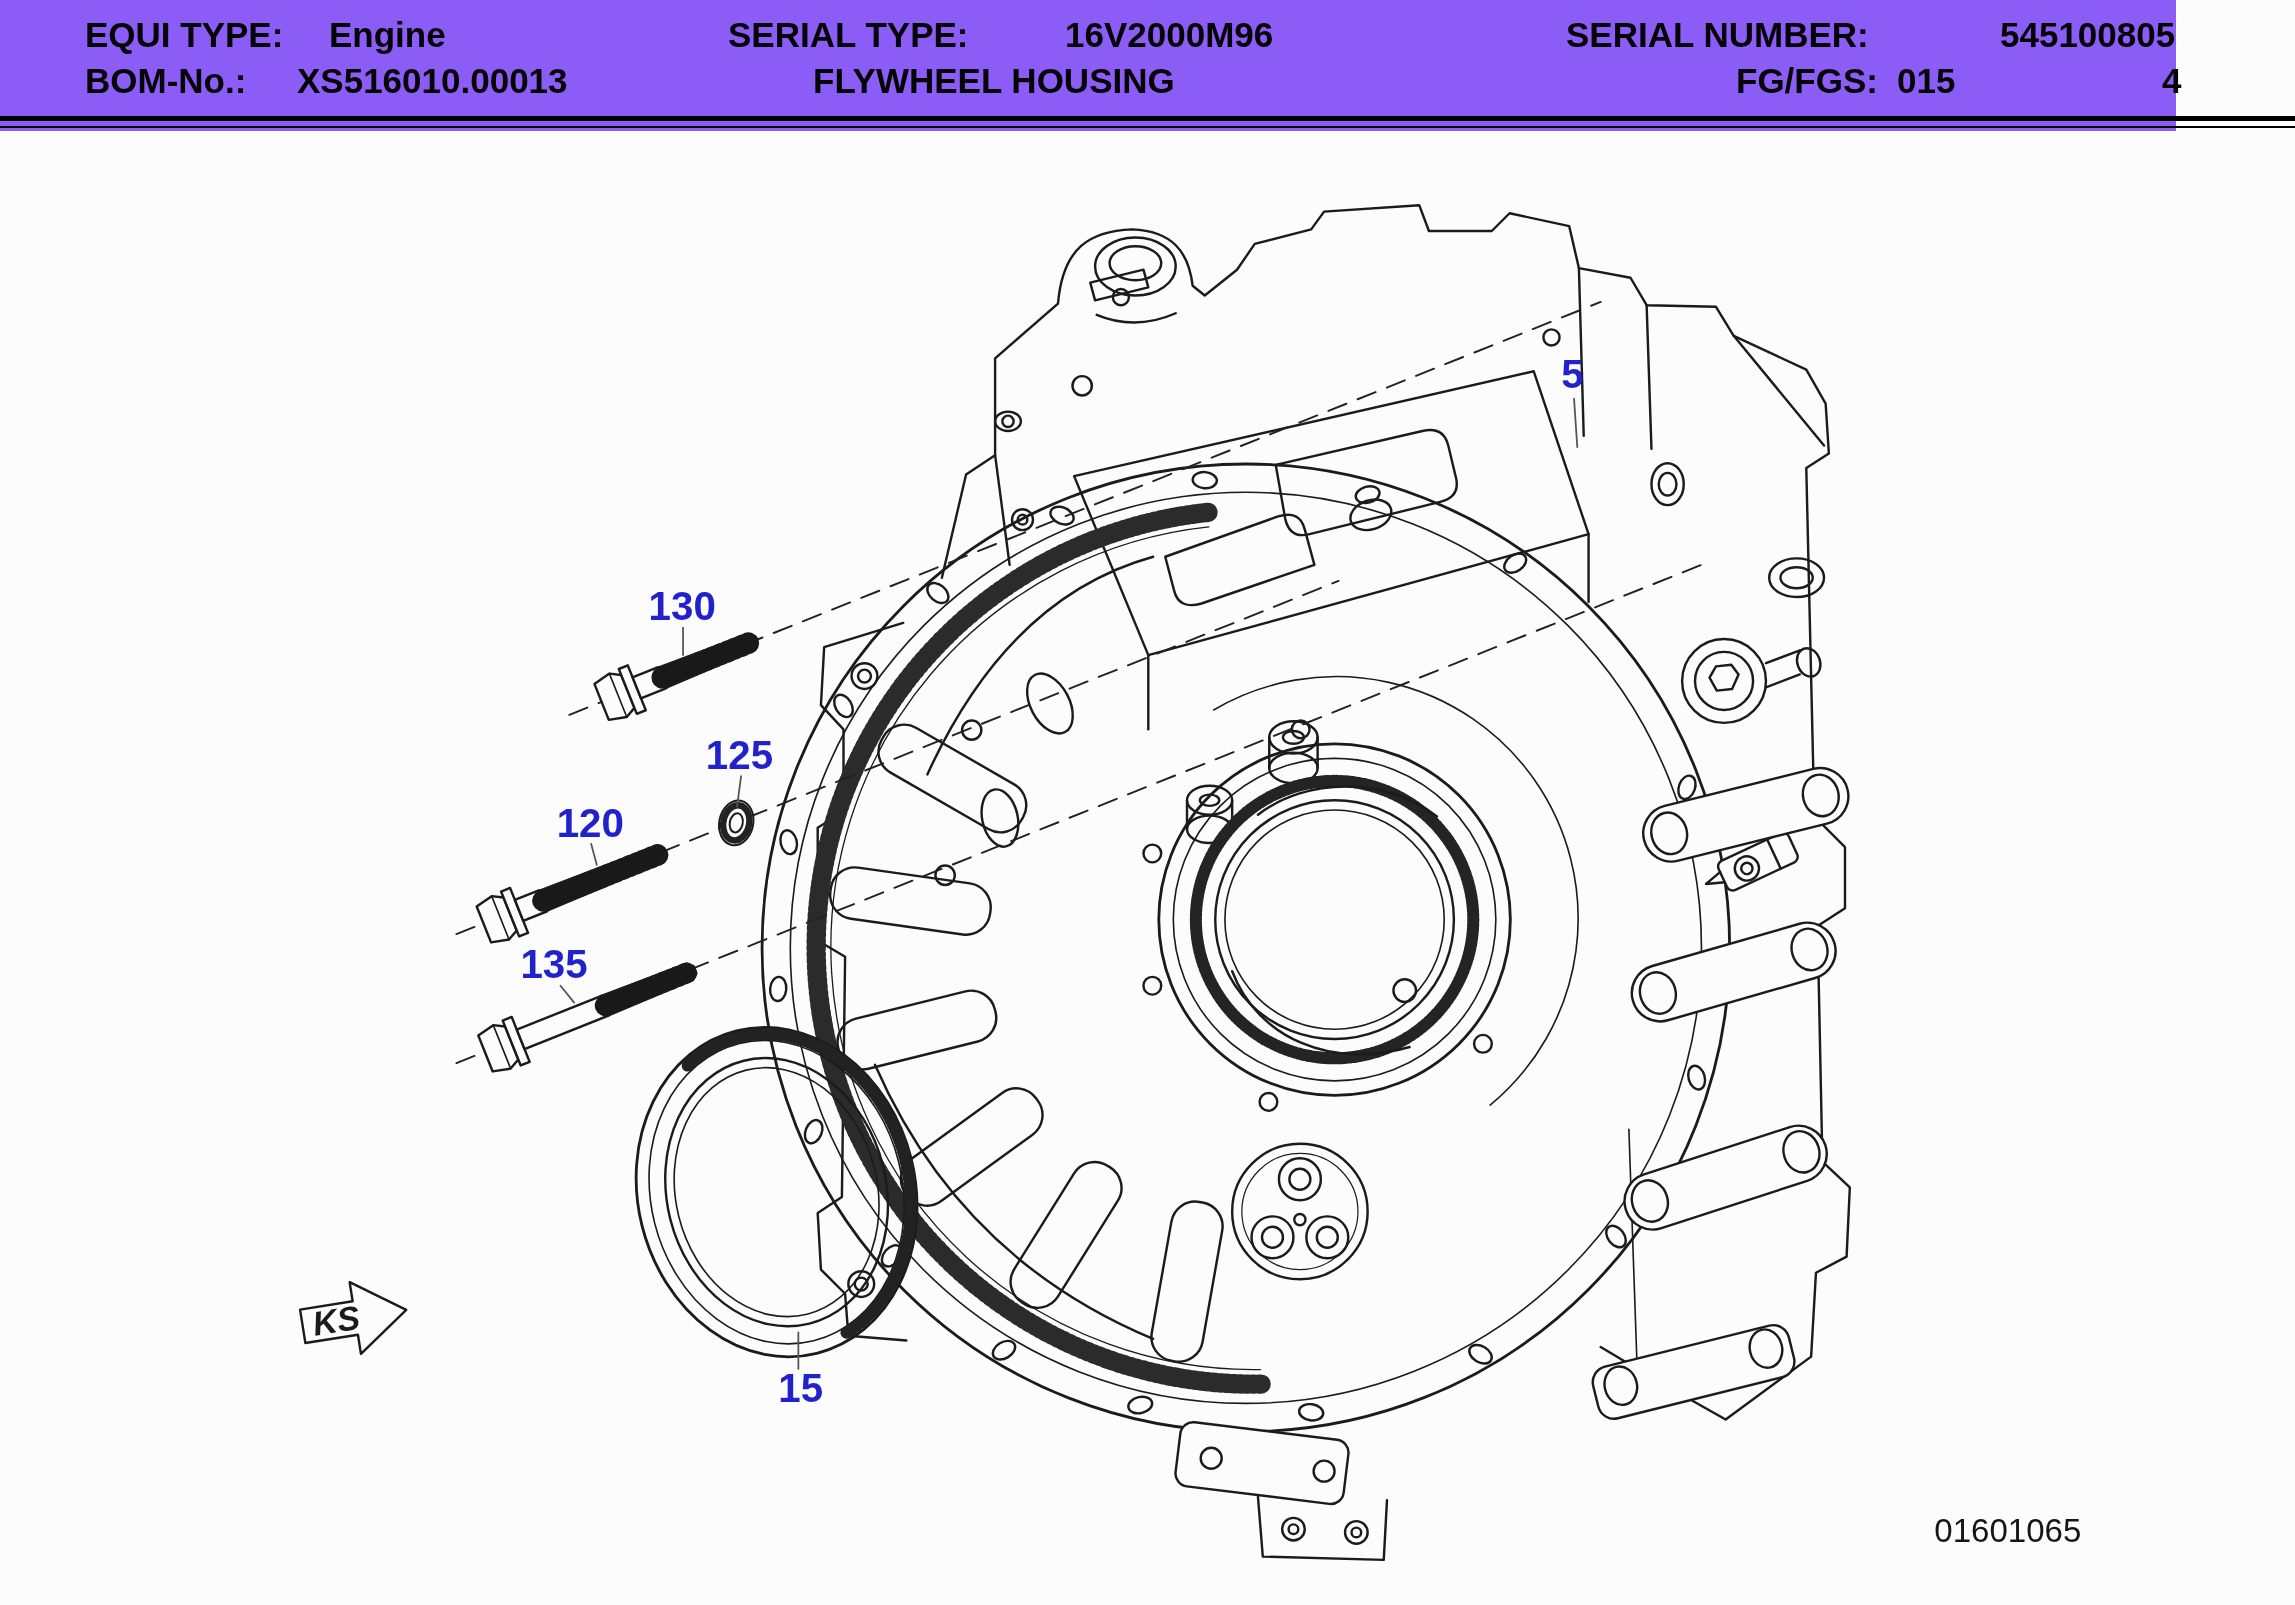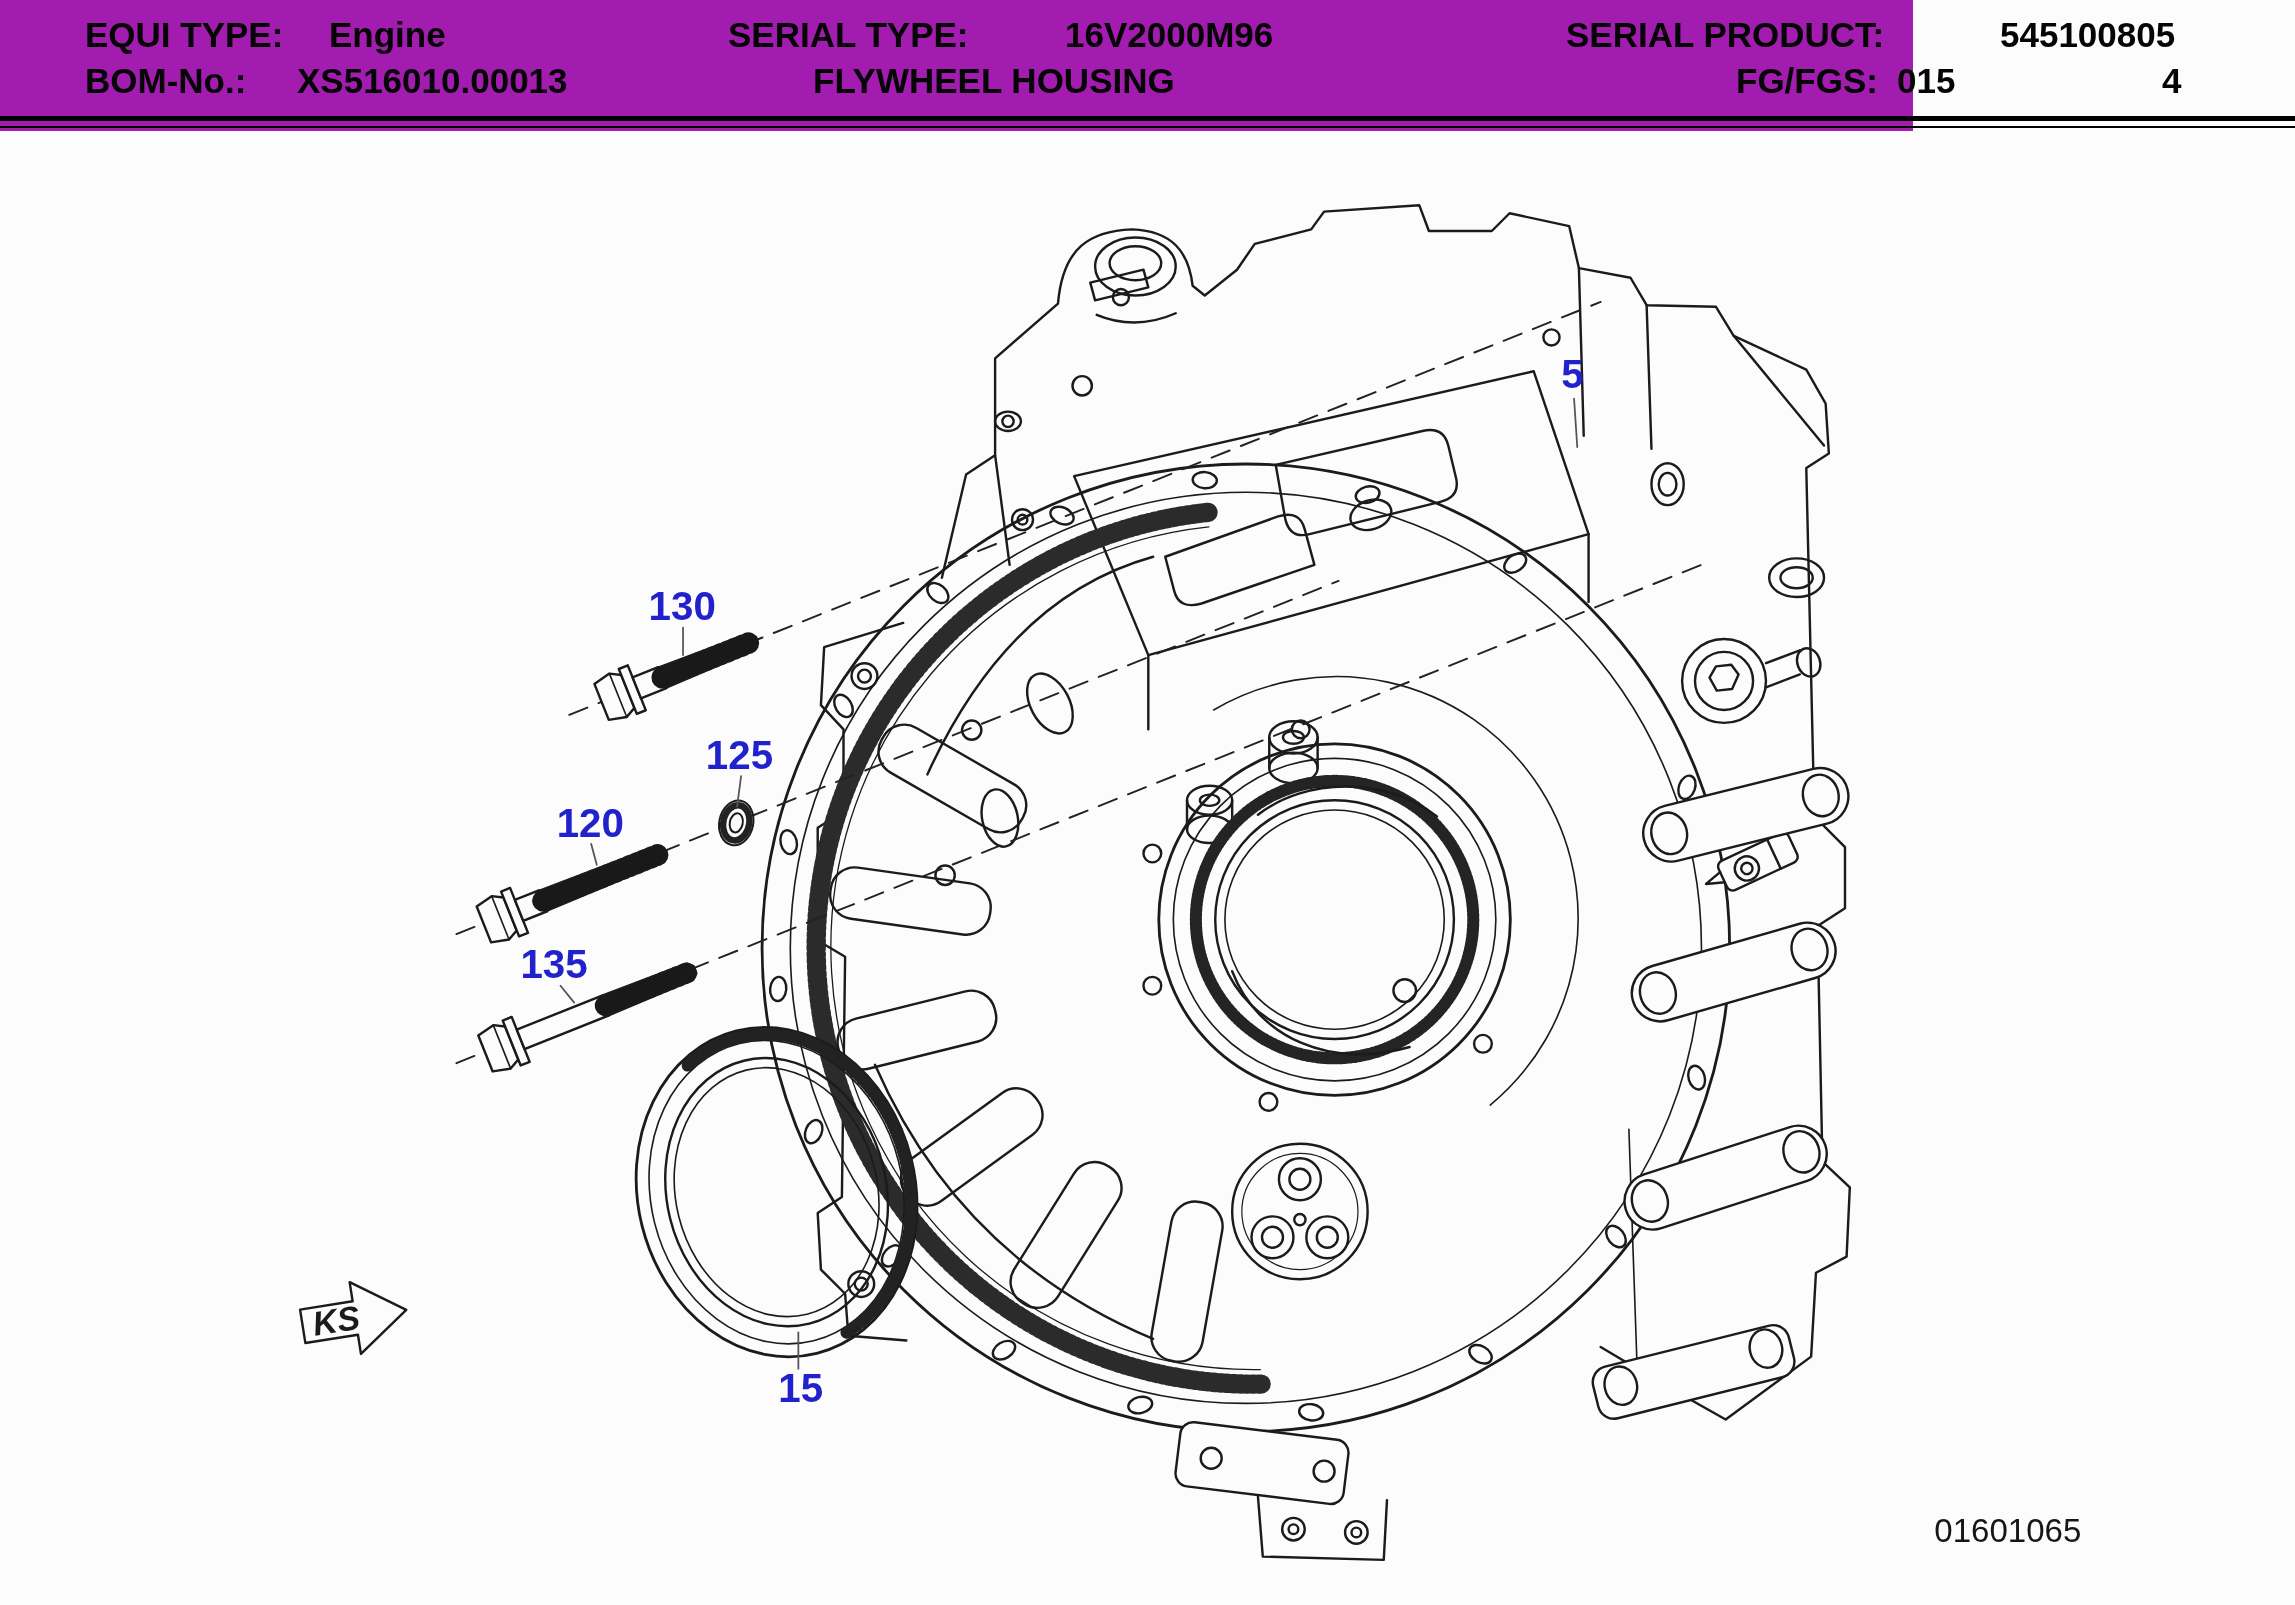--- a/index.html
+++ b/index.html
@@ -1,36 +1,36 @@
 <!DOCTYPE html>
 <html style="font-size:13px"><head>
 <meta charset="utf-8">
 <style>
   html,body{margin:0;padding:0;}
   body{width:2295px;height:1605px;background:#fcfcfc;font-family:"Liberation Sans",sans-serif;overflow:hidden;}
-  .header{position:relative;width:1913px;height:131px;background:#a21caf;}
+  .header{position:relative;width:2141px;height:131px;background:#8b5cf6;padding-left:35px;}
   .h{position:absolute;font-weight:700;font-size:35px;color:#050505;white-space:pre;}
   .r1{top:14.5px;}
   .r2{top:61px;}
   .rule-thick{position:absolute;left:0;top:116px;width:2295px;height:4.8px;background:#000;}
   .rule-thin{position:absolute;left:0;top:126px;width:2295px;height:1.6px;background:#000;}
   svg{display:block;}
   text.callout{font-family:"Liberation Sans",sans-serif;font-weight:700;font-size:50px;cursor:pointer;}
   text.ks{font-family:"Liberation Sans",sans-serif;font-weight:700;font-style:italic;font-size:42px;fill:#1b1b1b;}
   text.dwgno{font-family:"Liberation Sans",sans-serif;font-weight:400;font-size:41px;fill:#161616;}
 </style>
 </head>
 <body>
 
 <div class="header">
   <span class="h r1" style="left:85px">EQUI TYPE:</span>
   <span class="h r1" style="left:329px">Engine</span>
   <span class="h r1" style="left:728px">SERIAL TYPE:</span>
   <span class="h r1" style="left:1065px">16V2000M96</span>
-  <span class="h r1" style="left:1566px">SERIAL PRODUCT:</span>
+  <span class="h r1" style="left:1566px">SERIAL NUMBER:</span>
   <span class="h r1" style="left:2000px">545100805</span>
 
   <span class="h r2" style="left:85px">BOM-No.:</span>
   <span class="h r2" style="left:297px">XS516010.00013</span>
   <span class="h r2" style="left:813px">FLYWHEEL HOUSING</span>
   <span class="h r2" style="left:1736px">FG/FGS:</span>
   <span class="h r2" style="left:1897px">015</span>
   <span class="h r2" style="left:2162px">4</span>
 
   <div class="rule-thick"></div>

